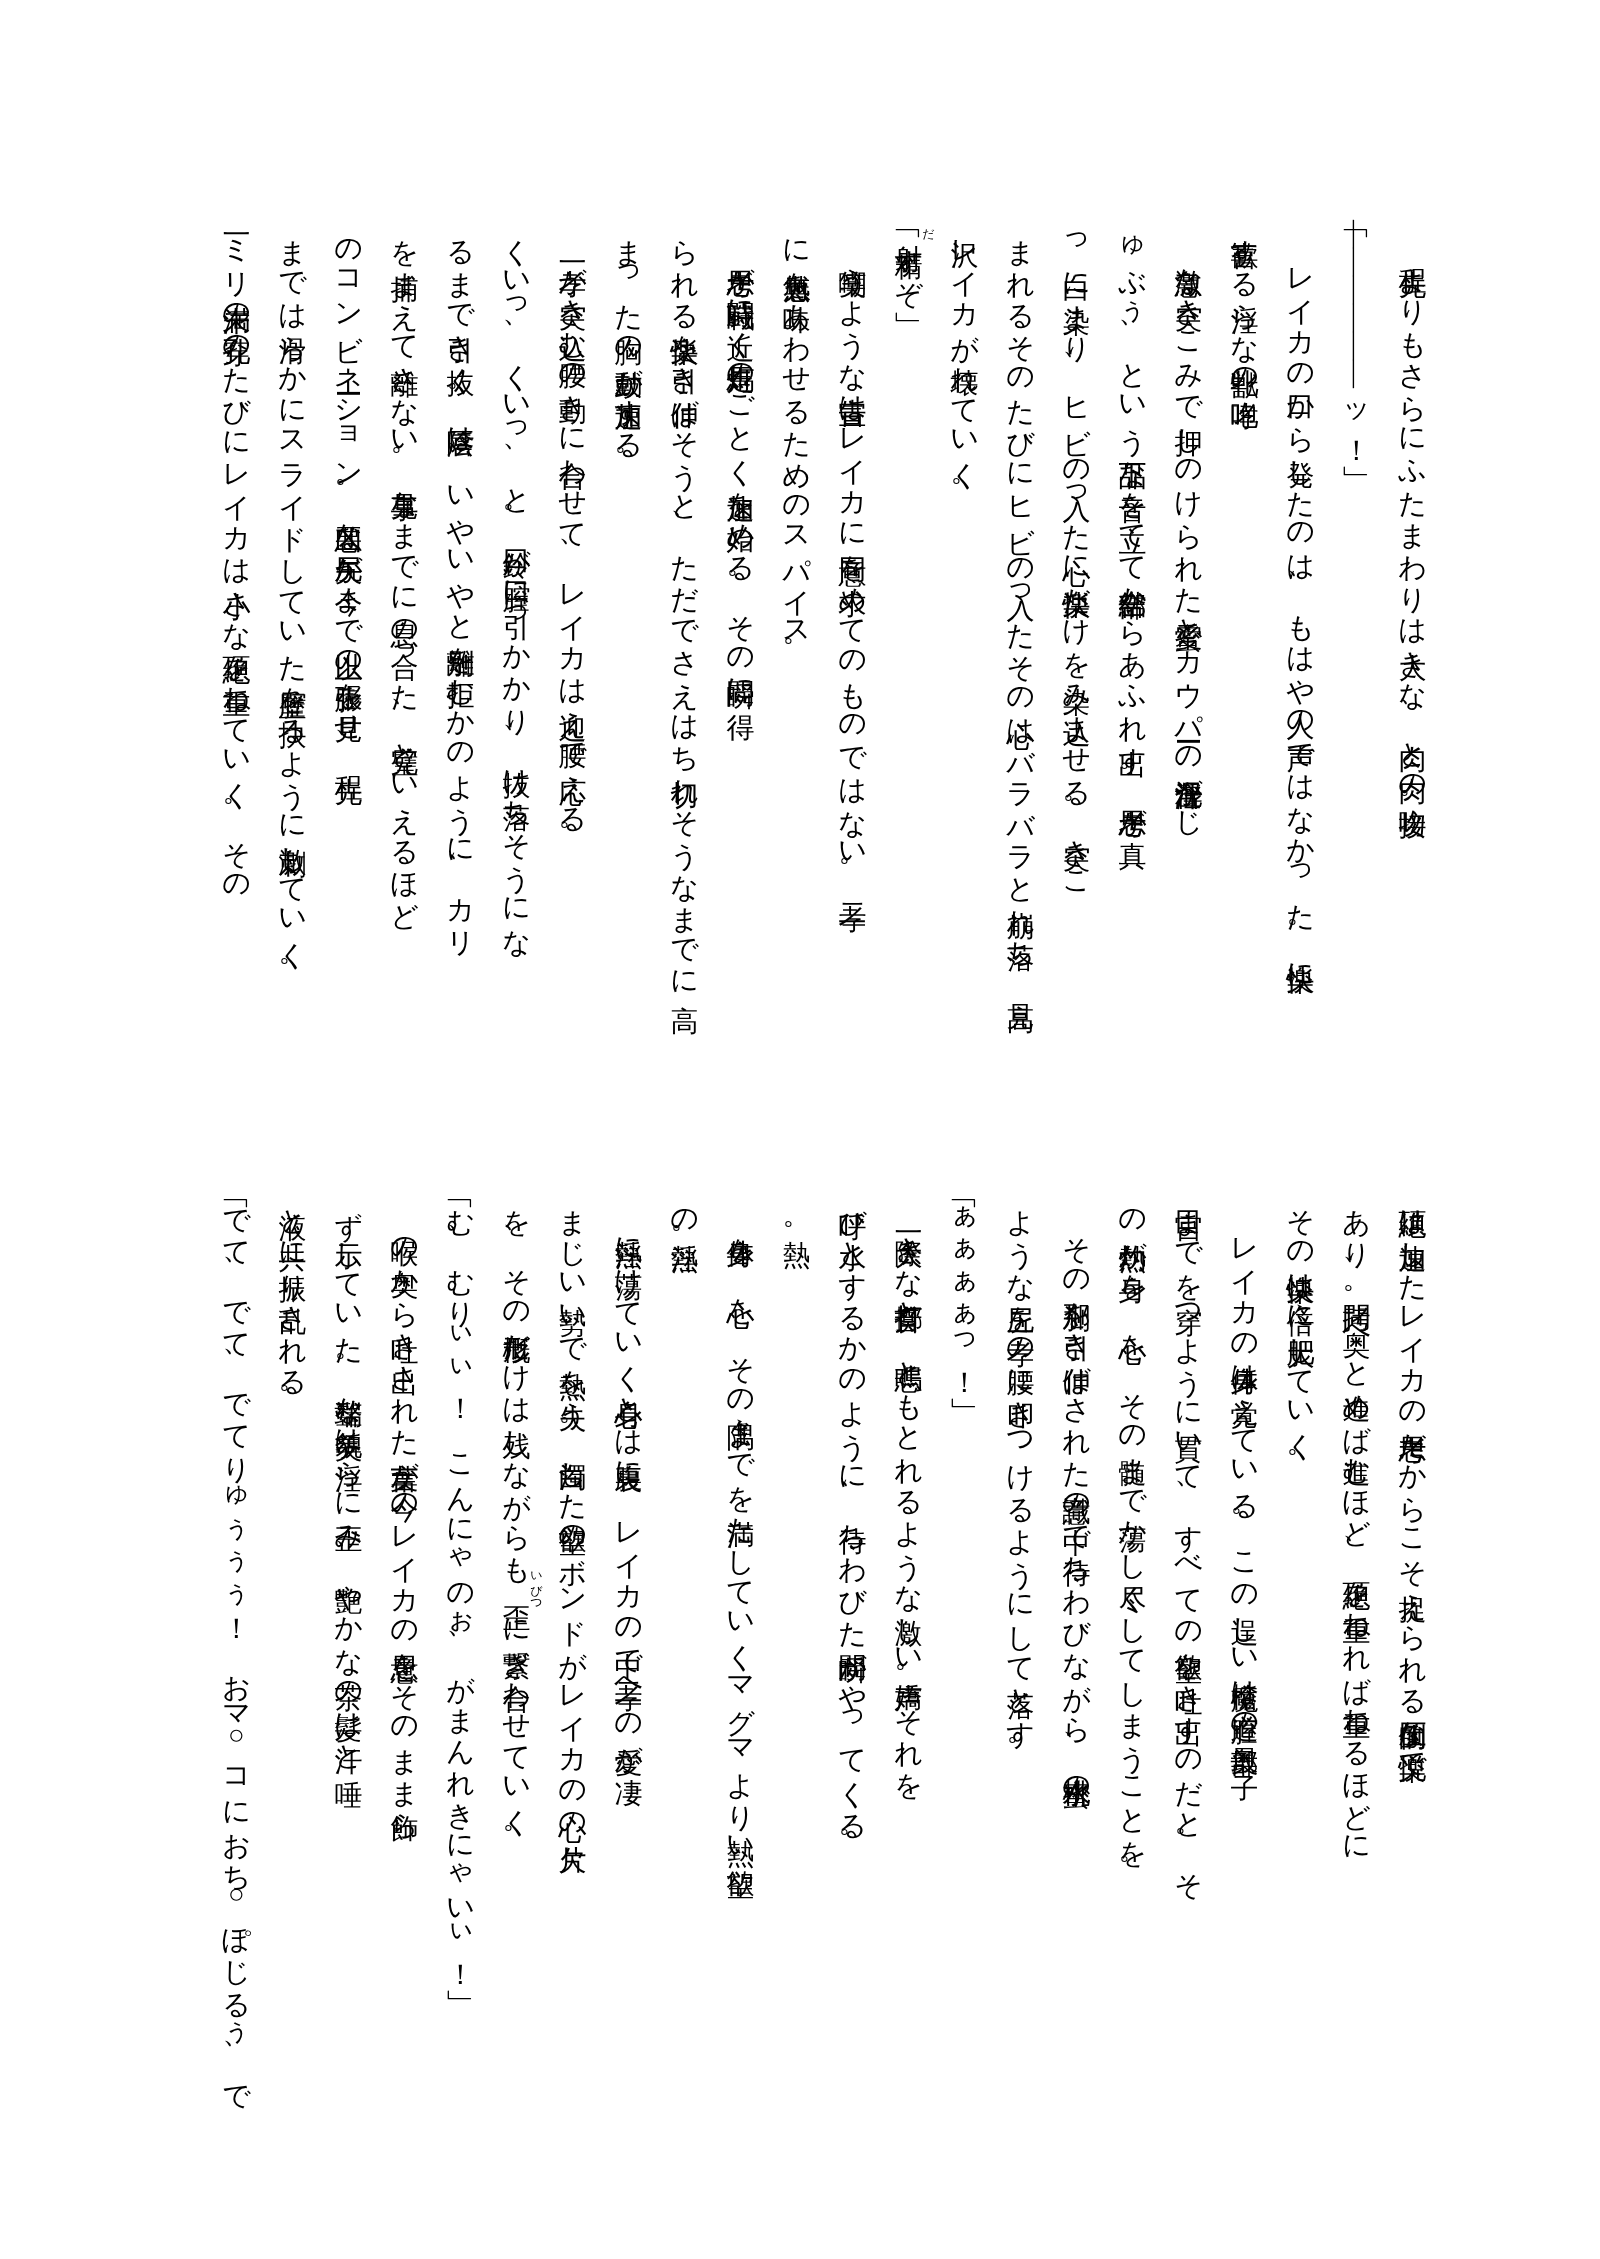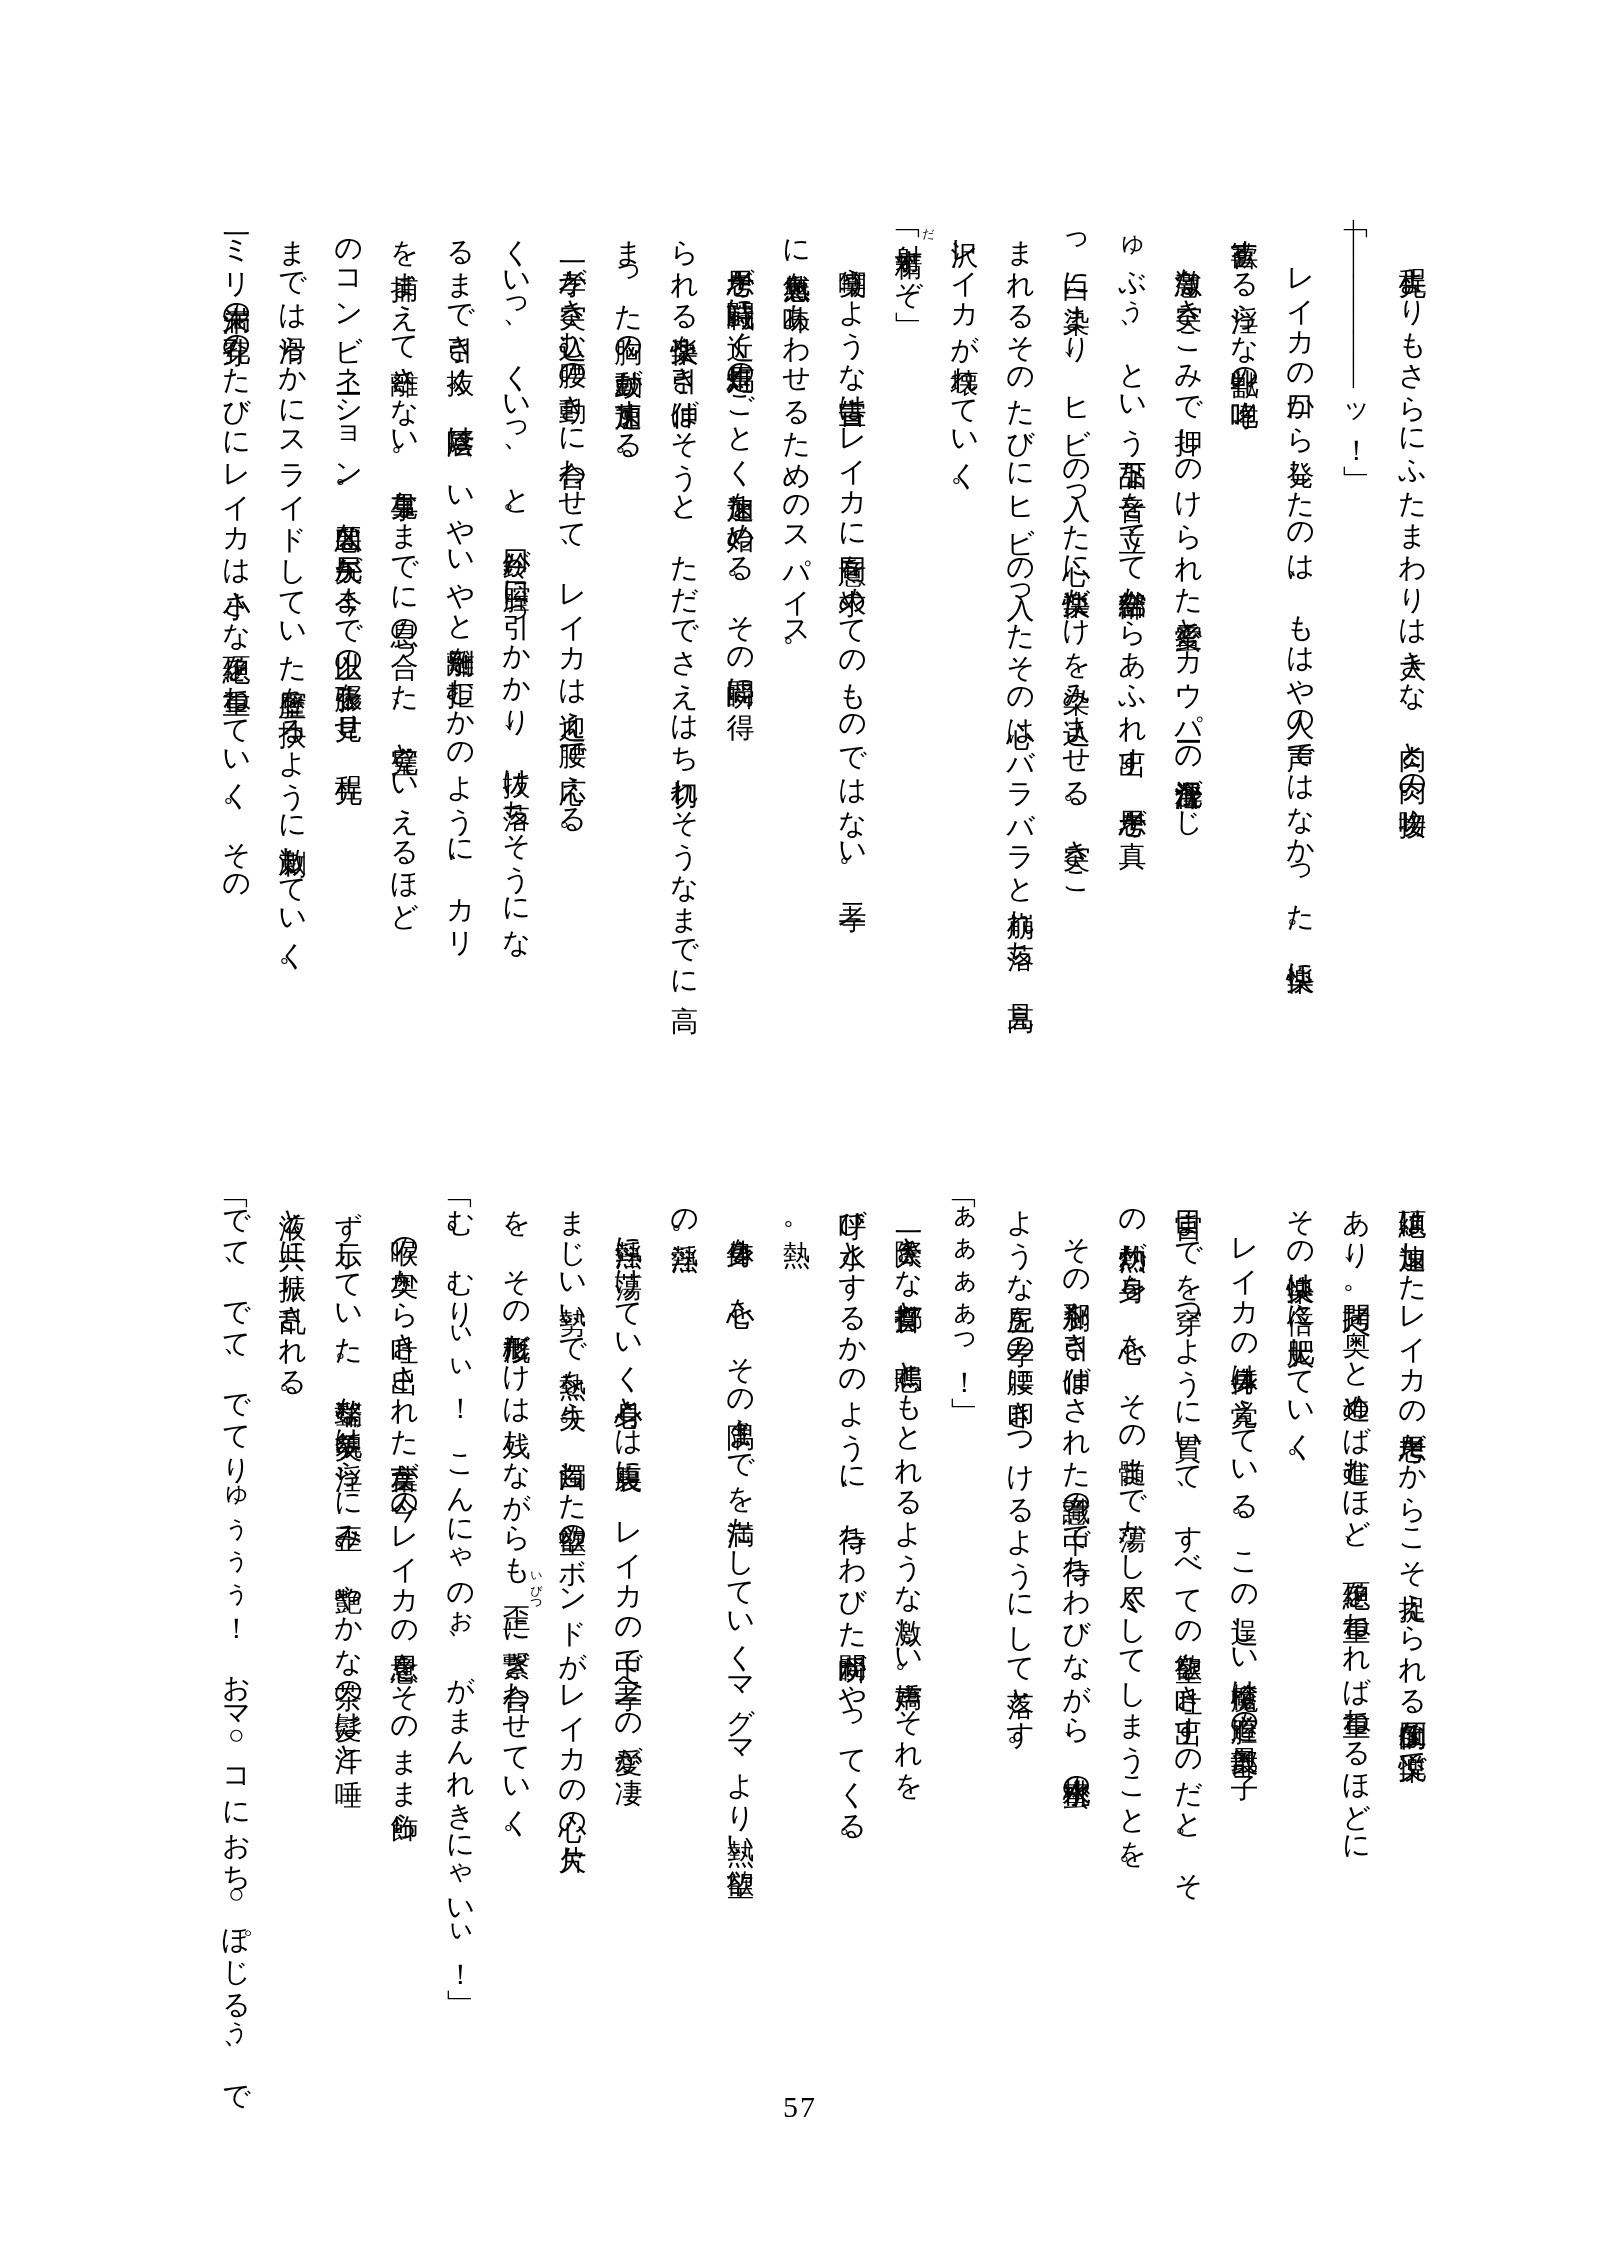--- a/index.html
+++ b/index.html
@@ -98,14 +98,13 @@
       <div class="vline indent">淫熱に蕩けていく心身とは裏腹に、レイカの中で孝二への愛が凄</div>
       <div class="vline">まじい勢いで熱を失う。白濁した欲望のボンドがレイカの心の欠片</div>
       <div class="vline">を、その概形だけは残しながらも<ruby>歪<rt>いびつ</rt></ruby>に繋ぎ合わせていく。</div>
       <div class="vline">「む、むりぃぃ！　こんにゃのぉ、がまんれきにゃいぃ！」</div>
       <div class="vline indent">喉の奥から吐き出された言葉が今のレイカの意思をそのまま飾ら</div>
       <div class="vline">ず示していた。端整な美貌は淫らに歪み、艶やかな茶の髪は汗と唾</div>
       <div class="vline">液と共に振り乱される。</div>
       <div class="vline">「でて、でて、でてりゅぅぅぅ！　おマ○コにおち○ぽじるぅ、で</div>
     </div>
 
-  <div class="page-number">57</div>
 </div>
 
 </body></html>

